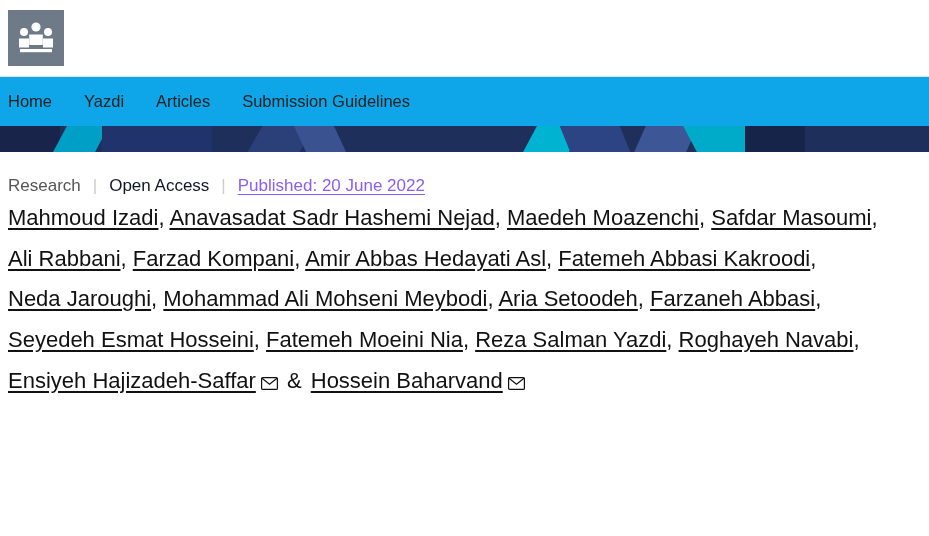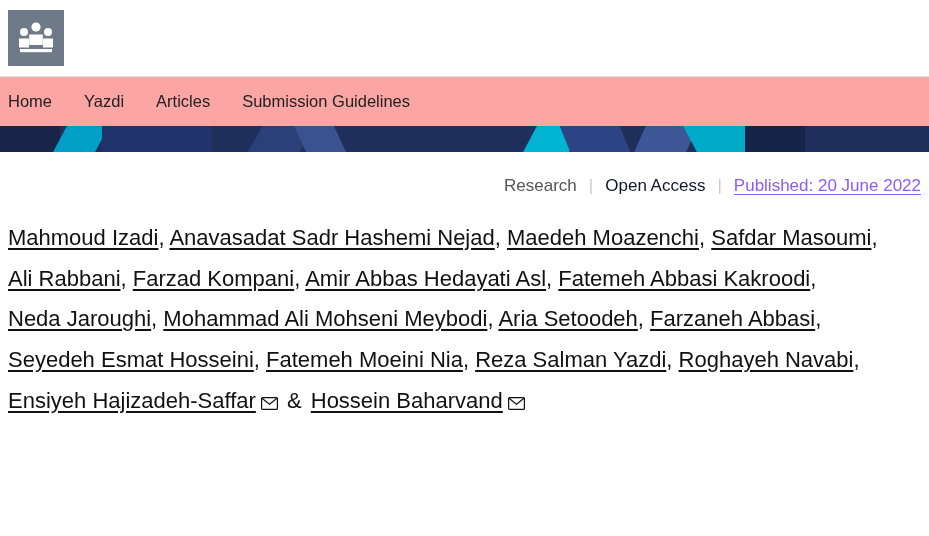--- a/index.html
+++ b/index.html
@@ -37,21 +37,21 @@
   .journal-title {
     font-size: 30px;
     font-weight: bold;
     color: #1b2a4b;
     letter-spacing: -0.2px;
     font-family: "Liberation Serif", serif;
   }
 
   
   .navbar {
-    background: #fca5a5;
+    background: #0ea5e9;
     height: 50px;
     display: flex;
     align-items: center;
     padding-left: 8px;
     border-top: 1px solid #e2e2e2;
   }
   .nav-item {
     font-size: 16.5px;
     color: #222222;
     margin-right: 32px;
@@ -86,22 +86,21 @@
   .s10{ left: 745px; width: 60px;  background: #16244a; }
 
   
   .article {
     padding: 24px 8px 0 8px;
   }
   .meta-line {
     display: flex;
     align-items: baseline;
     font-size: 17px;
-    margin-bottom: 22px;
-    justify-content: flex-end;
+    margin-bottom: 2px;
   }
   .meta-type { color: #555555; }
   .meta-sep {
     color: #cccccc;
     margin: 0 12px;
     font-weight: 300;
   }
   .meta-access {
     color: #0f172a;
     cursor: pointer;

